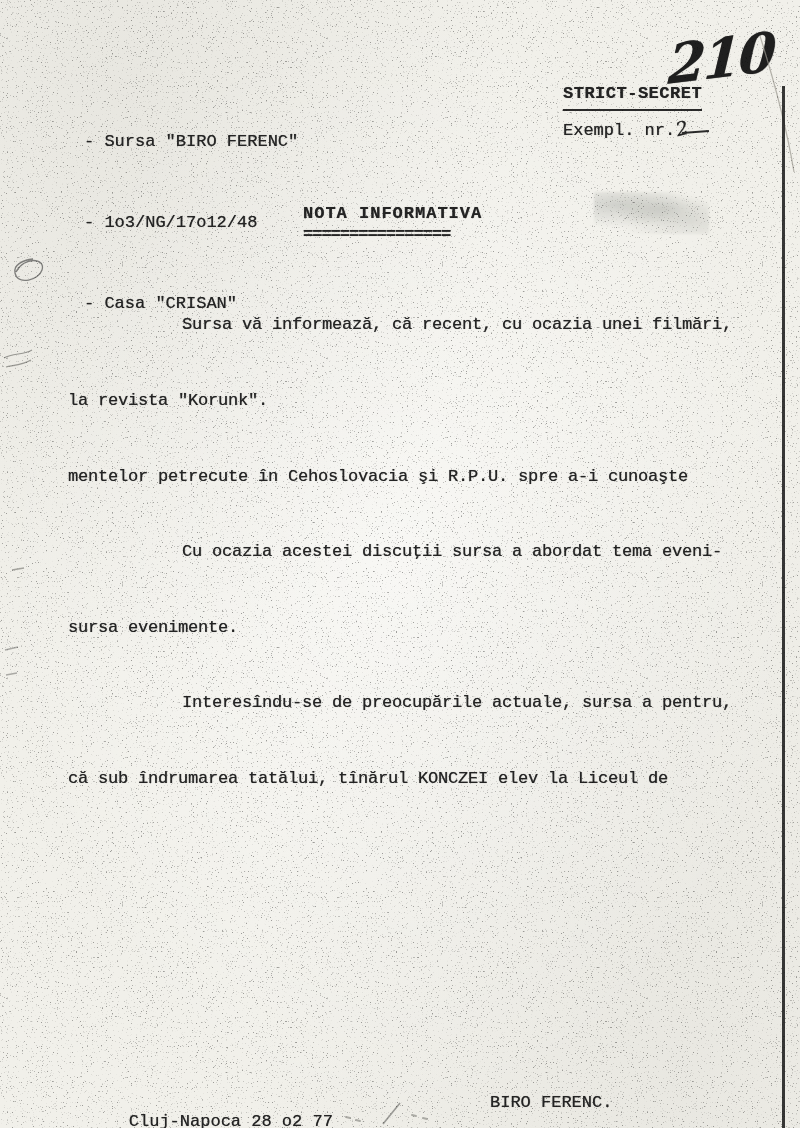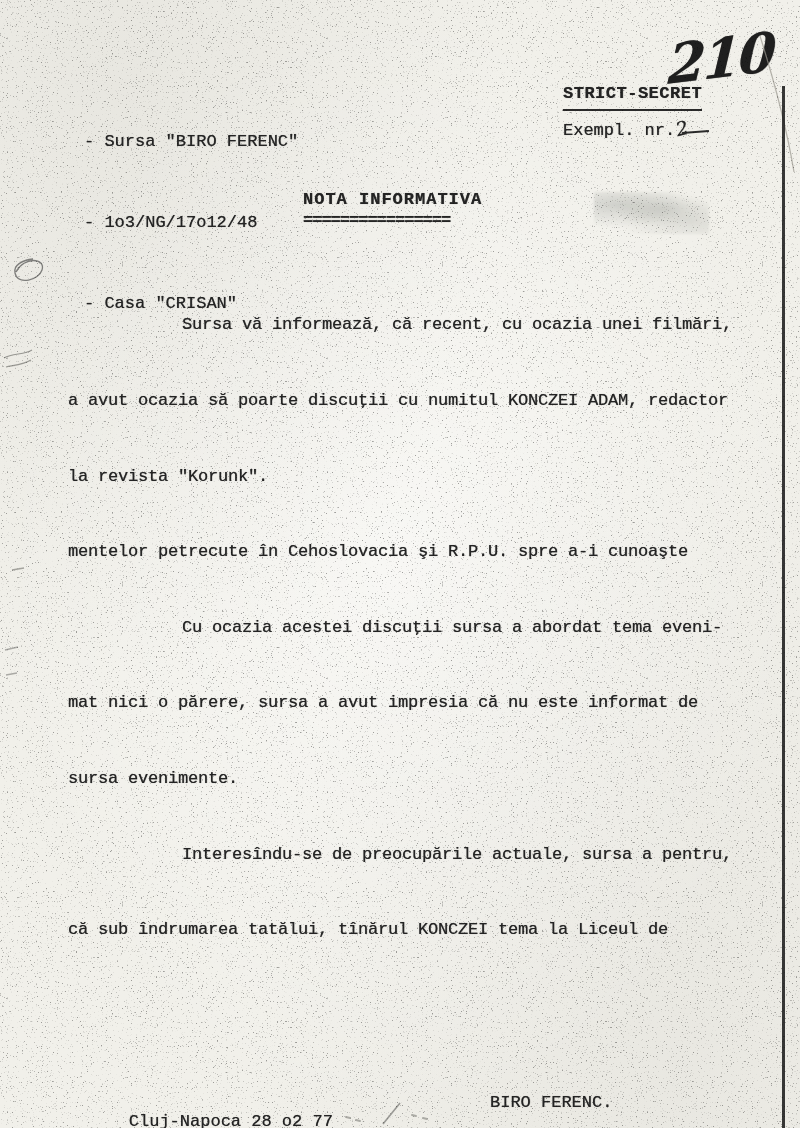--- a/index.html
+++ b/index.html
@@ -21,21 +21,21 @@
   .cls .ex-row{margin-top:3px;}
   .hw-2{display:inline-block;font-family:"DejaVu Serif",serif;font-style:italic;font-size:19px;
         transform:rotate(-14deg);margin-left:1px;}
   .hw-2-line{display:inline-block;width:27px;border-bottom:2px solid #2b2b2b;
              transform:rotate(-4deg);margin-left:-6px;vertical-align:2px;}
   .hw-210{position:absolute;left:668px;top:26px;font-family:"DejaVu Serif",serif;
           font-style:italic;font-size:54px;font-weight:600;color:#1f1f1f;
           transform:rotate(-7deg) skewX(-10deg);letter-spacing:-2px;}
   .crease{position:absolute;left:752px;top:34px;width:46px;height:140px;pointer-events:none;}
   
-  .title-block{position:absolute;left:303px;top:190px;text-align:left;}
+  .title-block{position:absolute;left:303px;top:204px;text-align:left;}
   .title{font-size:17px;font-weight:bold;letter-spacing:1px;}
   .title-eq{font-size:17px;font-weight:bold;letter-spacing:-1px;margin-top:2px;}
   .stamp-faint{position:absolute;left:594px;top:192px;width:115px;height:42px;
         background:
           radial-gradient(ellipse at 20% 30%, rgba(120,125,120,.28), transparent 55%),
           radial-gradient(ellipse at 60% 40%, rgba(130,135,128,.22), transparent 50%),
           radial-gradient(ellipse at 85% 70%, rgba(125,128,122,.18), transparent 55%);
         filter:blur(1px);}
   
   .body-text{position:absolute;left:68px;top:262px;width:690px;font-size:17px;
@@ -74,28 +74,26 @@
   </svg>
 
   <div class="title-block">
     <div class="title">NOTA INFORMATIVA</div>
     <div class="title-eq">================</div>
   </div>
   <div class="stamp-faint"></div>
 
   <div class="body-text">
     <div class="tl ind">Sursa vă informează, că recent, cu ocazia unei filmări,</div>
-    <div class="tl">a avut ocazia să poarte discuţii cu numitul KONCZEI ADAM, redactor</div>
     <div class="tl">la revista "Korunk".</div>
     <div class="tl">mentelor petrecute în Cehoslovacia şi R.P.U. spre a-i cunoaşte</div>
     <div class="tl ind">Cu ocazia acestei discuţii sursa a abordat tema eveni-</div>
-    <div class="tl">mat nici o părere, sursa a avut impresia că nu este informat de</div>
     <div class="tl">sursa evenimente.</div>
     <div class="tl ind">Interesîndu-se de preocupările actuale, sursa a pentru,</div>
-    <div class="tl">că sub îndrumarea tatălui, tînărul KONCZEI tema la Liceul de</div>
+    <div class="tl">că sub îndrumarea tatălui, tînărul KONCZEI elev la Liceul de</div>
     
     
     
     
     
     
     
     
     
     

